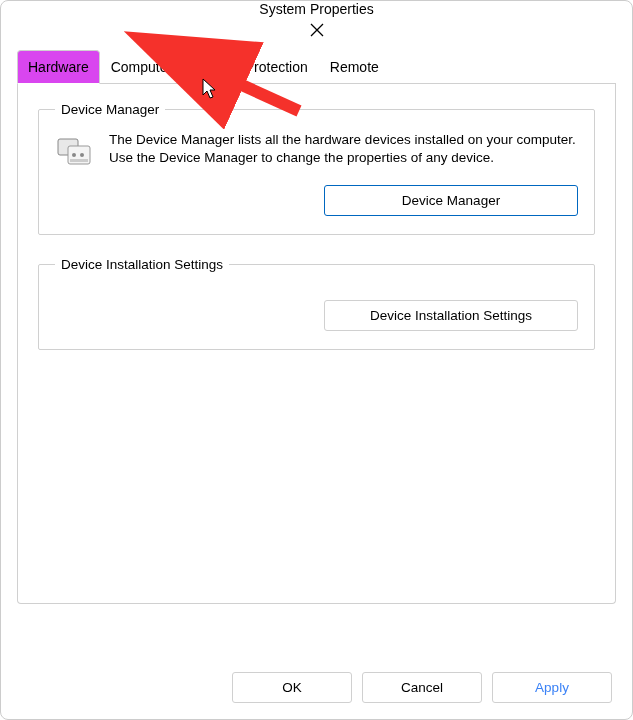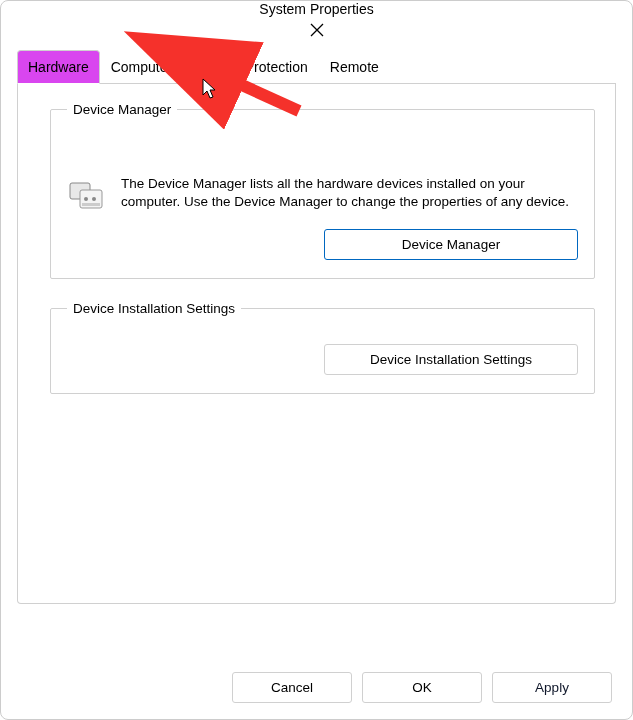--- a/index.html
+++ b/index.html
@@ -59,35 +59,35 @@
     }
     .tab.active {
       border: 1px solid #d0d0d0;
       border-bottom: 1px solid #fff;
       background: #d946ef;
     }
     .tabpanel {
       border: 1px solid #d0d0d0;
       border-top: none;
       border-radius: 0 0 4px 4px;
-      padding: 18px 20px 22px 32px;
+      padding: 18px 20px 22px 20px;
       min-height: 520px;
     }
     fieldset.group {
       border: 1px solid #d0d0d0;
       border-radius: 2px;
       padding: 14px 16px 18px 16px;
       margin-bottom: 22px;
     }
     fieldset.group legend {
       padding: 0 6px;
       font-size: 13.5px;
       color: #000;
     }
-    .row { display: flex; gap: 14px; align-items: flex-start; margin-top: 44px; }
+    .row { display: flex; gap: 14px; align-items: flex-start; }
     .desc { flex: 1; line-height: 1.35; font-size: 13.5px; color: #000; }
     .btn {
       font: inherit;
       font-size: 13.5px;
       padding: 7px 10px;
       min-width: 120px;
       border: 1px solid #d0d0d0;
       background: #fff;
       border-radius: 3px;
       cursor: pointer;
@@ -121,21 +121,21 @@
     }
     .check-box svg { width: 20px; height: 20px; }
     .dialog-buttons {
       position: absolute;
       right: 20px;
       bottom: 16px;
       display: flex;
       gap: 10px;
     }
     .dialog-buttons .btn { width: 110px; }
-    .dialog-buttons .btn.disabled { color: #0f172a; }
+    .dialog-buttons .btn.disabled { color: #3b82f6; }
     
     .overlay {
       position: absolute;
       left: 0; top: 0;
       pointer-events: none;
     }
   </style>
 </head>
 <body>
 
@@ -185,22 +185,22 @@
         <div class="btn-row">
           <button class="btn btn-wide">Device Installation Settings</button>
         </div>
       </fieldset>
 
     </div>
 
   </div>
 
   <div class="dialog-buttons">
+    <button class="btn">OK</button>
     <button class="btn">Cancel</button>
-    <button class="btn">OK</button>
     <button class="btn disabled">Apply</button>
   </div>
 
   <svg class="overlay" width="633" height="720">
 
     <defs>
       <marker id="arrowhead" markerWidth="12" markerHeight="12" refX="1" refY="4" orient="auto">
         <path d="M0,0 L0,8 L11,4 z" fill="#f5312b"></path>
       </marker>
     </defs>

